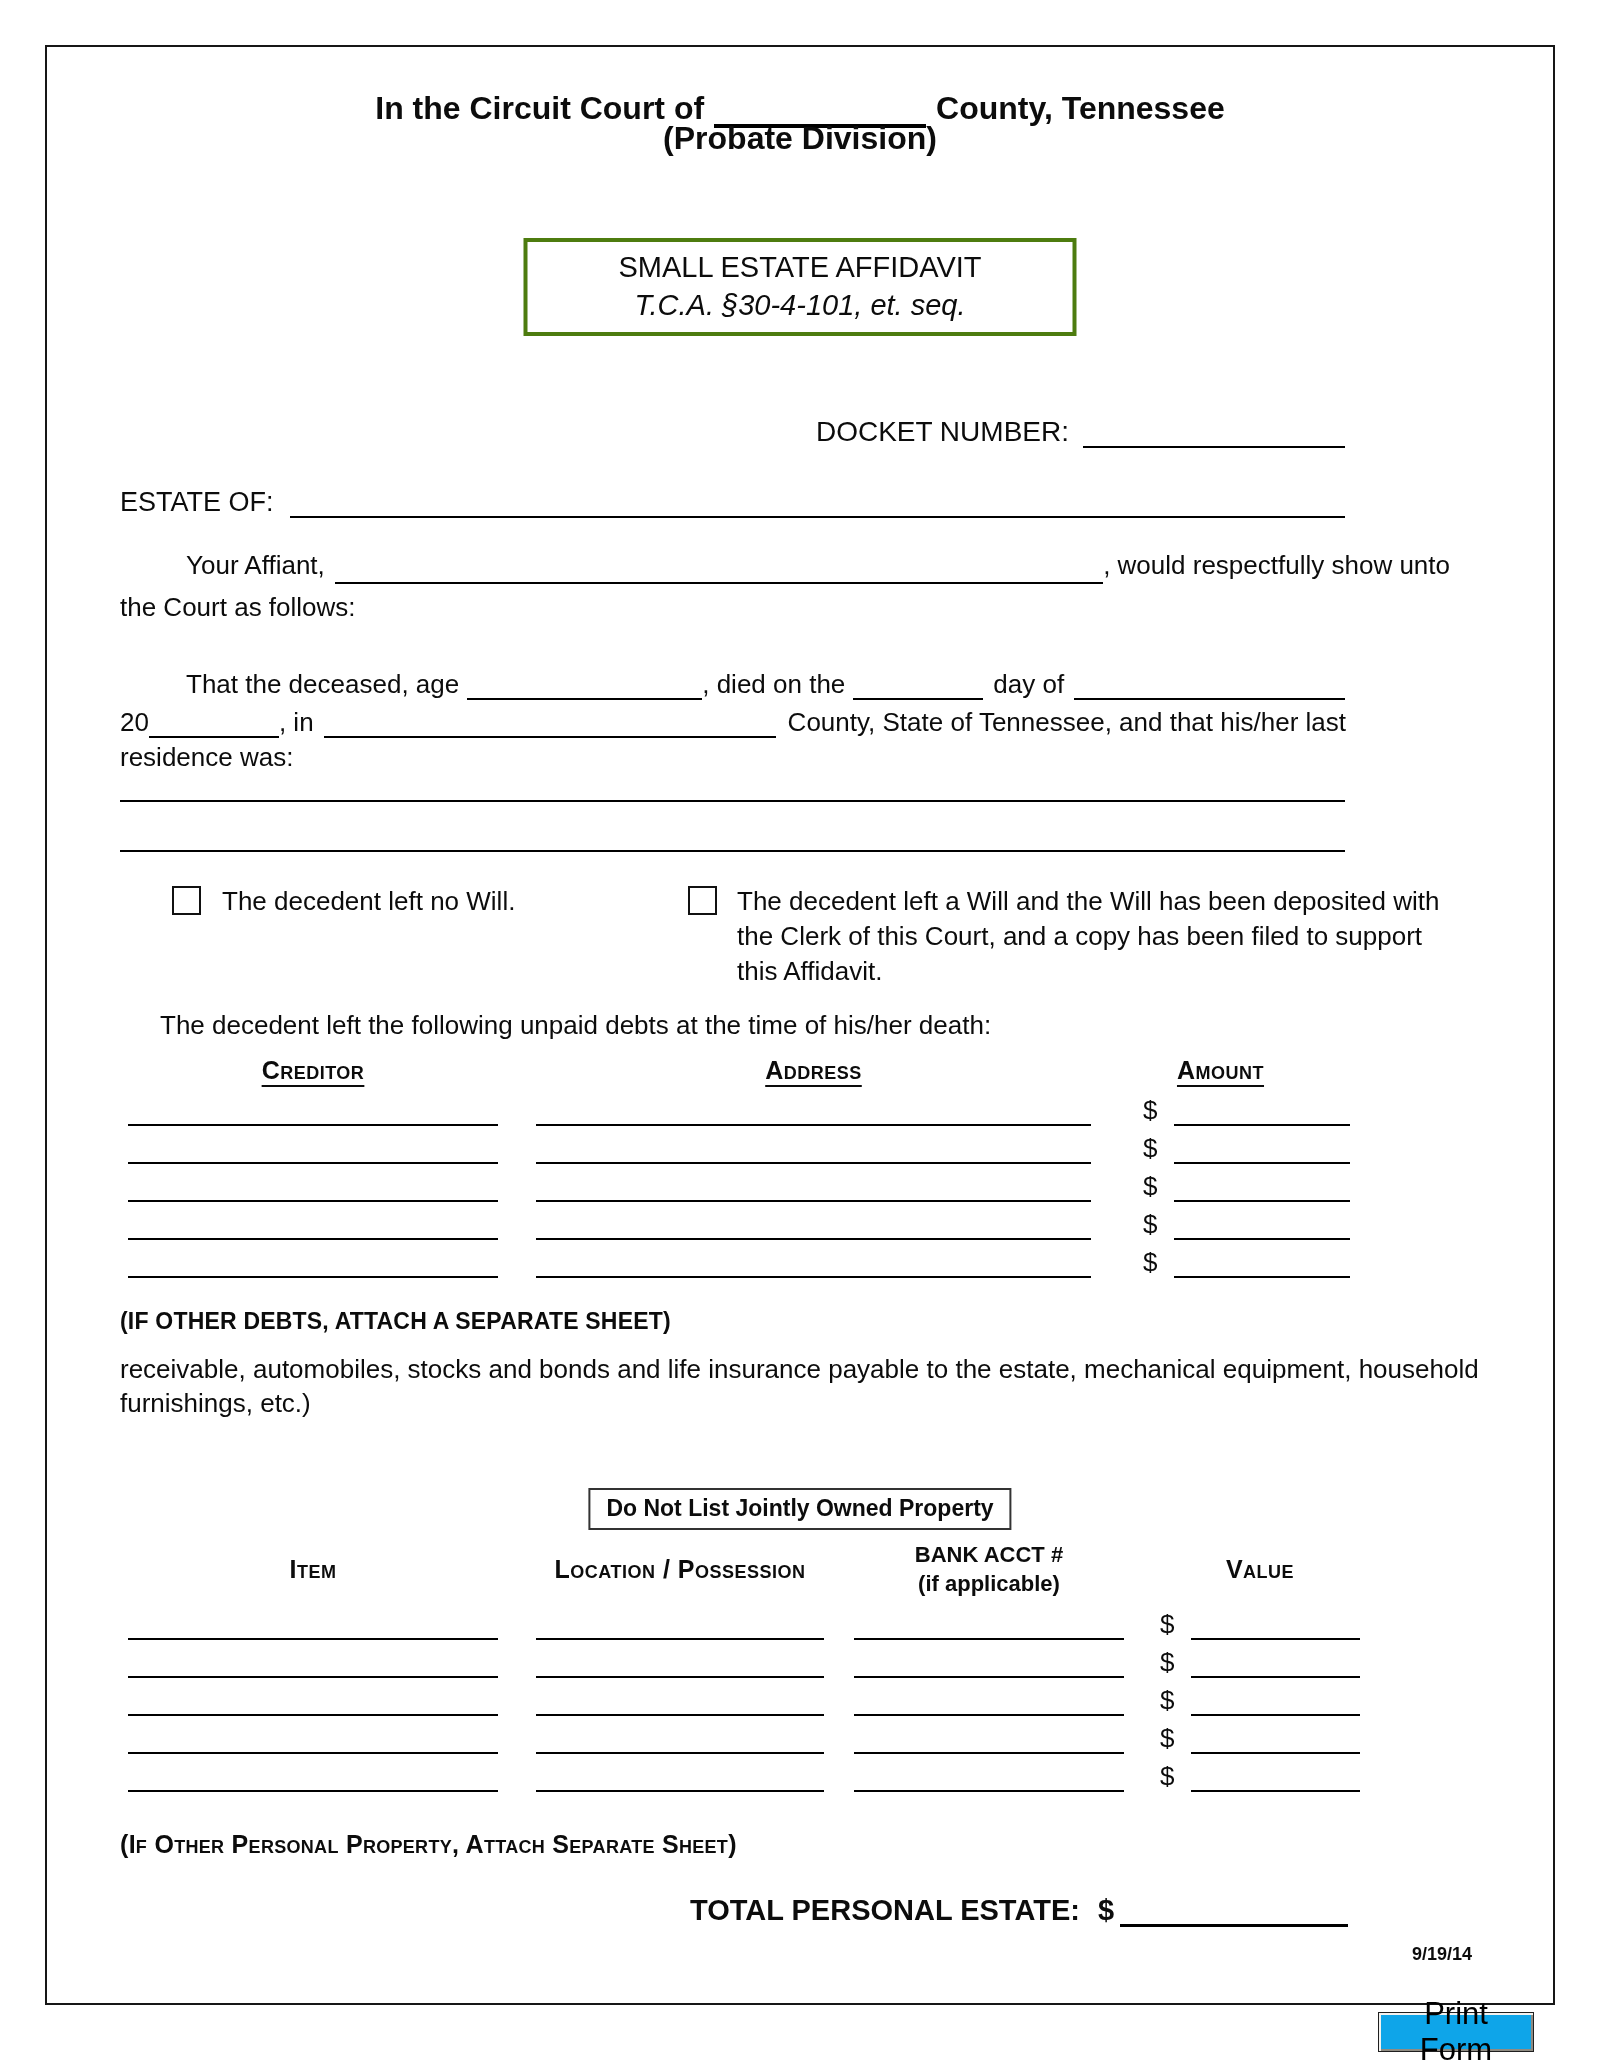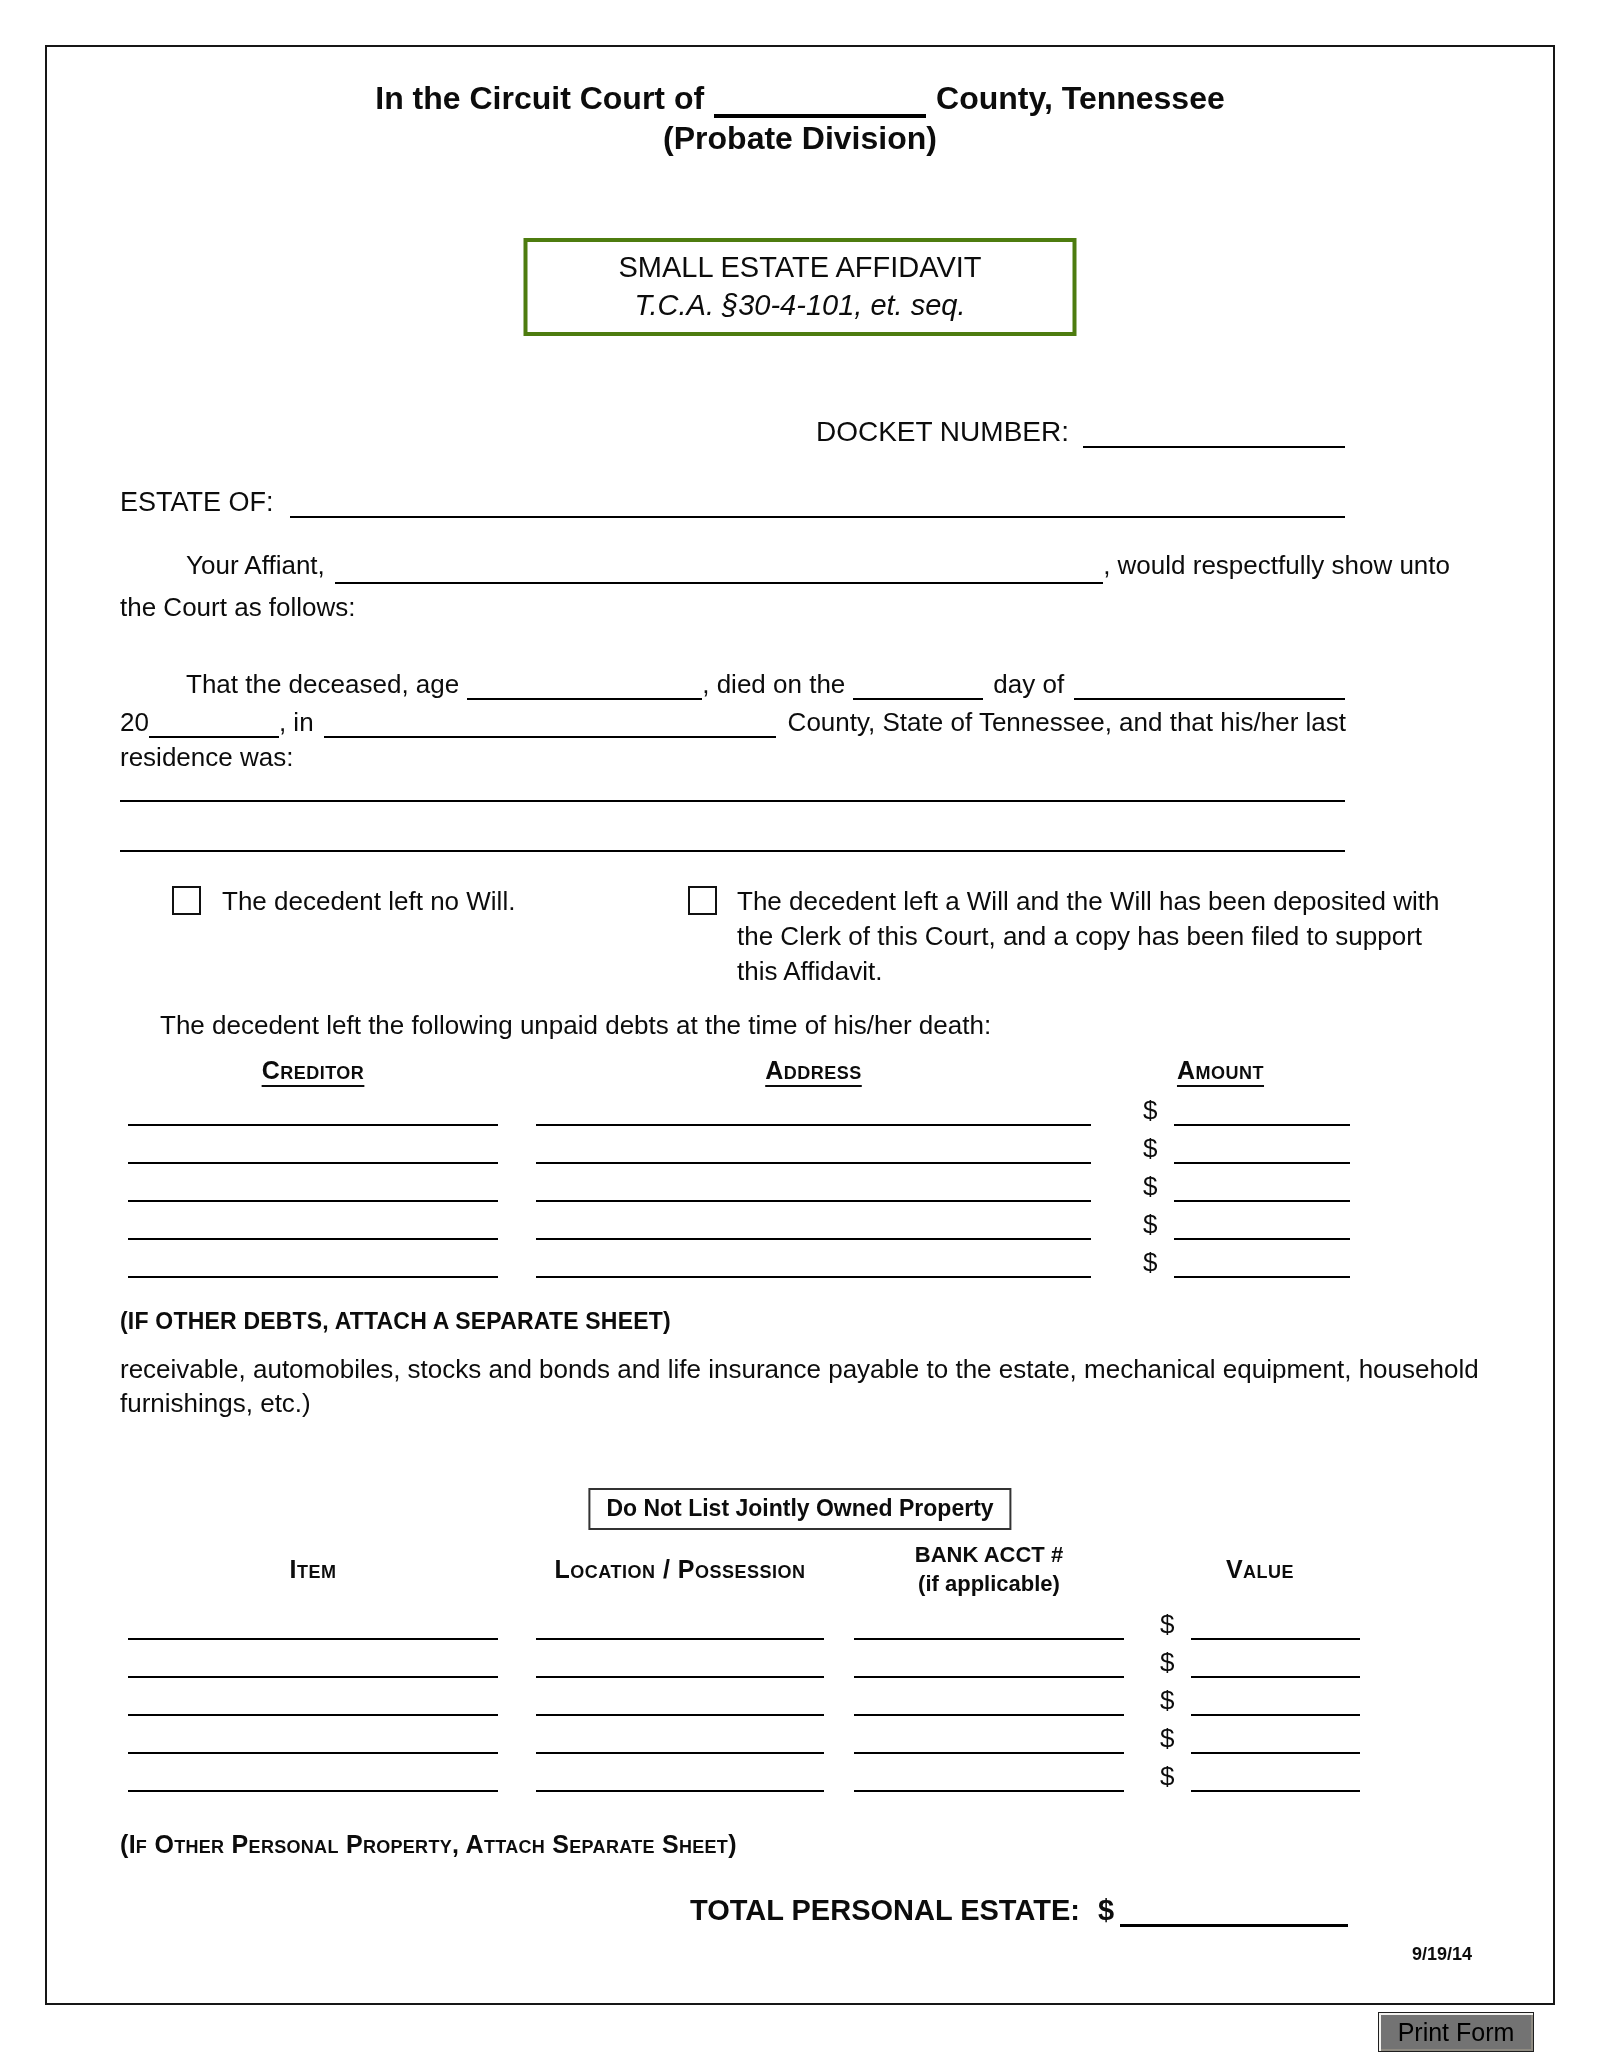--- a/index.html
+++ b/index.html
@@ -7,21 +7,21 @@
         font-family:"Liberation Sans","DejaVu Sans",sans-serif;color:#0c0c0c;}
   .frame{position:absolute;left:45px;top:45px;width:1506px;height:1956px;border:2px solid #161616;}
 
   
   .bl{border-bottom:2px solid #000;}
   .indent{display:inline-block;width:66px;flex:0 0 66px;}
   .gap{flex:0 0 auto;}
   .g14{width:14px;} .g30{width:30px;} .g36{width:36px;} .g38{width:38px;} .g52{width:52px;}
 
   
-  .title-row{position:absolute;left:0;top:78px;width:1600px;display:flex;justify-content:center;
+  .title-row{position:absolute;left:0;top:88px;width:1600px;display:flex;justify-content:center;
              align-items:flex-end;font-weight:bold;font-size:32px;line-height:40px;}
   .title-blank{width:212px;height:34px;border-bottom:4px solid #000;margin:0 10px;}
   .subtitle{position:absolute;left:0;top:118px;width:1600px;text-align:center;font-weight:bold;
             font-size:32px;line-height:40px;}
 
   
   .tbox{position:absolute;left:50%;transform:translateX(-50%);top:238px;width:545px;
         border:4px solid #4d7c0f;text-align:center;font-weight:normal;font-size:29px;
         line-height:38px;padding:6px 0 8px 0;}
   .tbox .statute{font-style:italic;}
@@ -88,23 +88,23 @@
 
   
   .total{position:absolute;left:690px;top:1890px;display:flex;align-items:flex-end;
          font-size:29px;font-weight:bold;}
   .total .cur{margin-left:18px;}
   .total .bl{width:228px;height:34px;border-bottom:3px solid #000;margin-left:6px;}
 
   
   .revdate{position:absolute;right:128px;top:1944px;font-size:18px;font-weight:bold;}
   .print-btn{position:absolute;left:1378px;top:2012px;width:156px;height:40px;
-             background:#737373;border:1px solid #1f1f1f;
+             background:#0ea5e9;border:1px solid #1f1f1f;
              box-shadow:inset 2px 2px 0 #f3f2ef, inset -2px -2px 0 #8f8b82;
-             font-size:25px;color:#000;display:flex;align-items:center;justify-content:center;
+             font-size:31px;color:#000;display:flex;align-items:center;justify-content:center;
              font-family:inherit;cursor:pointer;}
 </style>
 </head>
 <body>
 
 <div class="page">
   <div class="frame"></div>
 
   <div class="title-row">
     <span>In the Circuit Court of</span>

